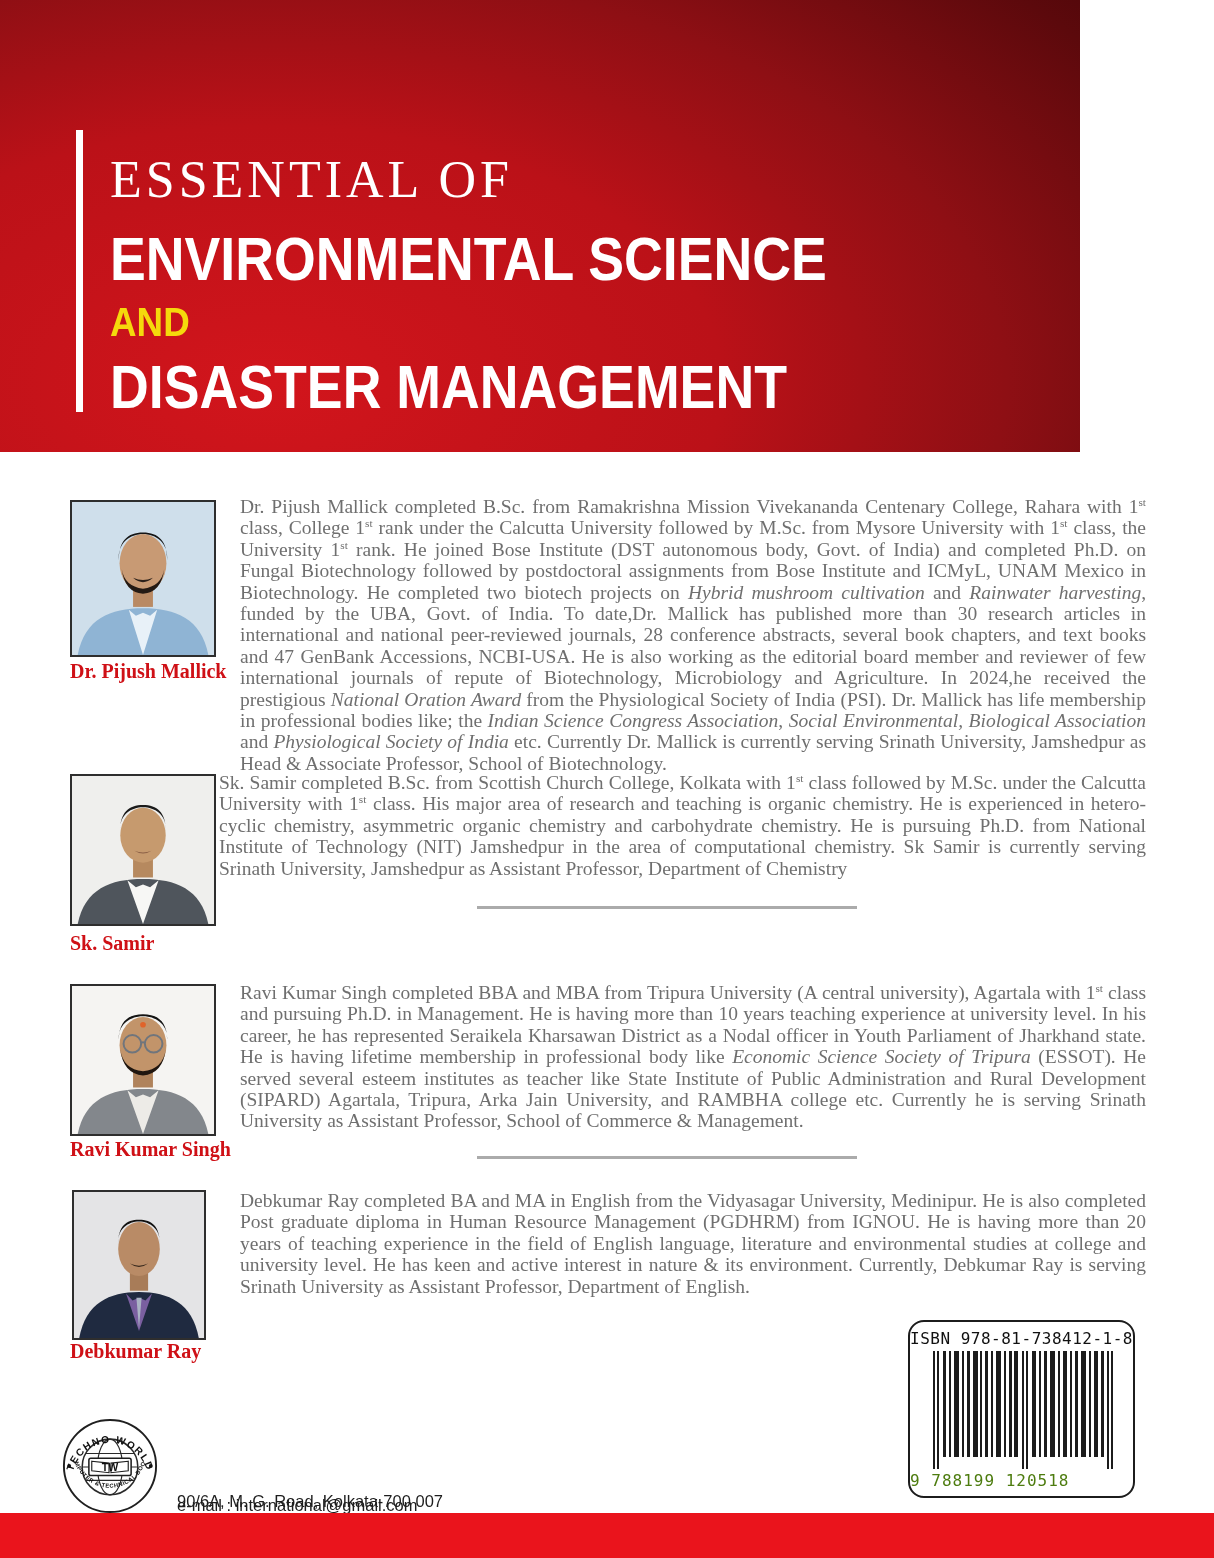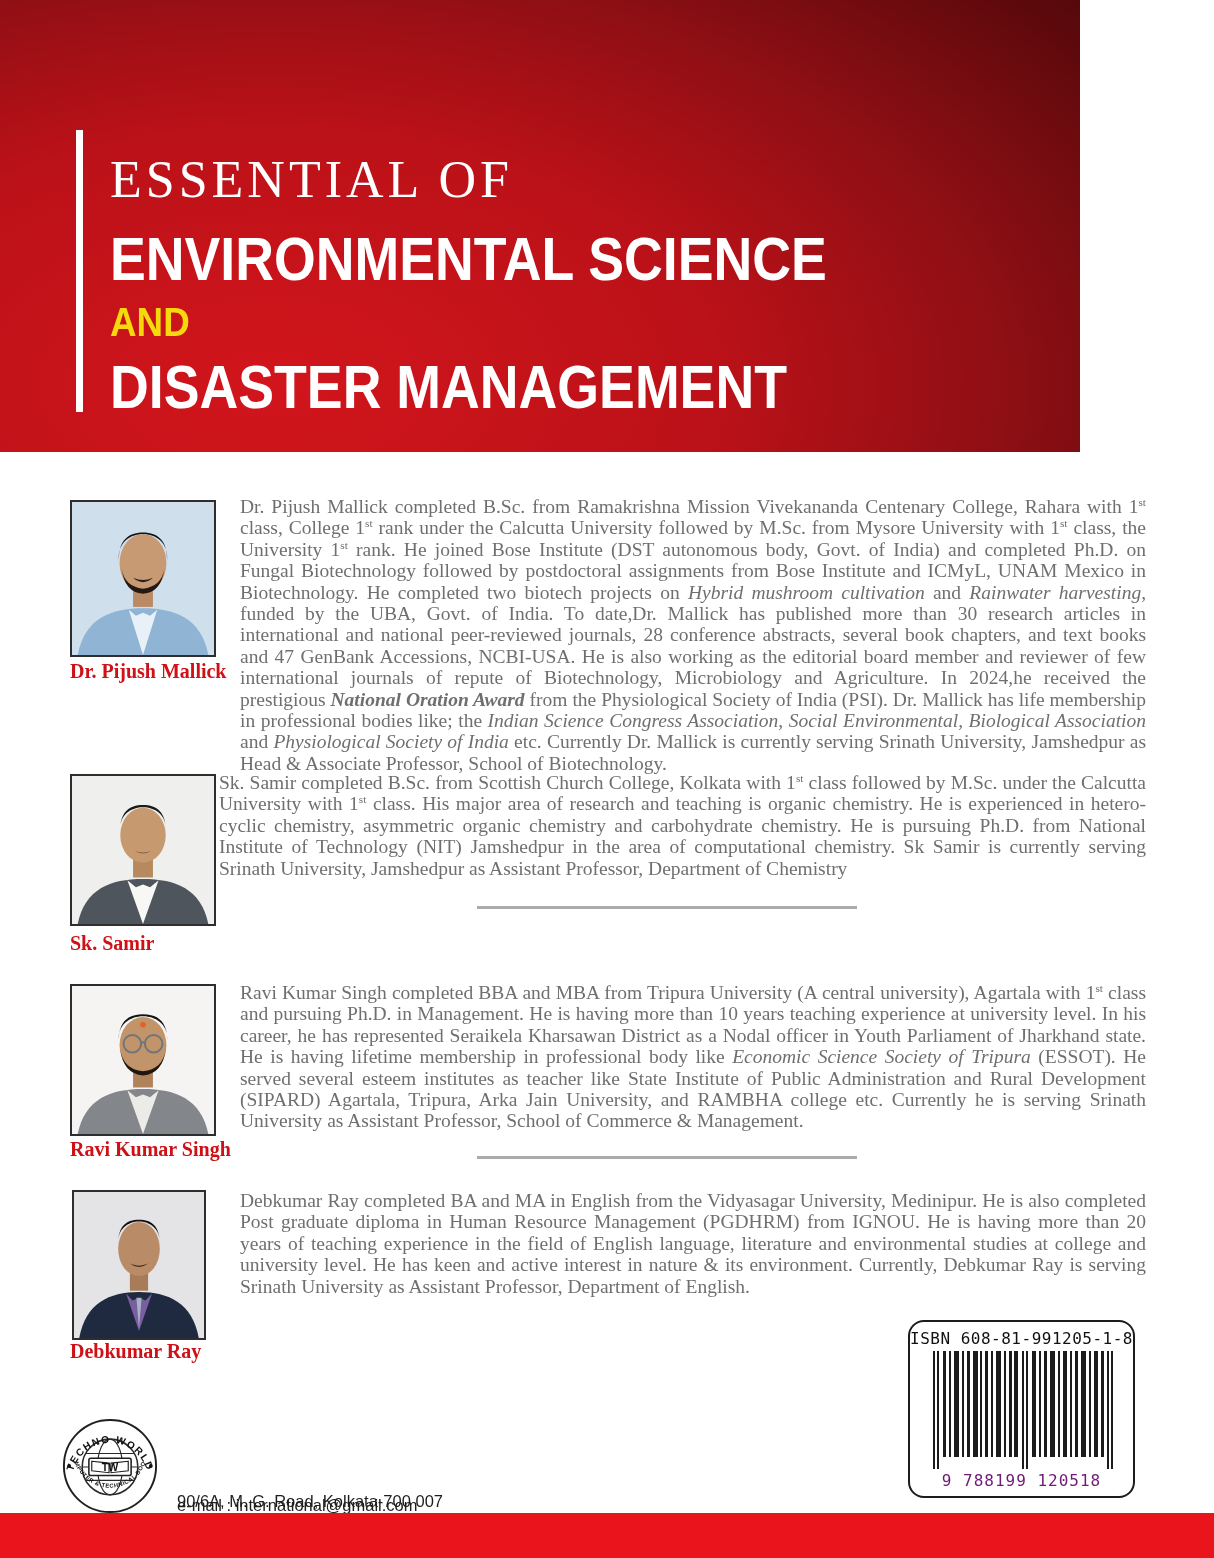--- a/index.html
+++ b/index.html
@@ -21,40 +21,40 @@
   .t-dis{top:352px;}
 
   
   .photo{position:absolute;border:2px solid #2e2e2e;background:#fff;box-sizing:border-box;}
   .photo svg{display:block;width:100%;height:100%;}
   .a-name{position:absolute;font-family:Liberation Serif, serif;font-weight:700;
           font-size:20px;color:#cf1016;white-space:nowrap;}
   .bio{position:absolute;color:#6f6f6f;font-size:19.5px;line-height:21.4px;
        text-align:justify;font-family:"Liberation Serif", serif;}
   .bio .it{font-style:italic;}
-  .bio .bd{font-weight:700;}
+  .bio .bd{font-weight:400;}
   .bio .sp{vertical-align:super;font-size:0.58em;line-height:0;}
   .divider{position:absolute;left:477px;width:380px;height:3px;background:#ababab;}
 
   
   .logo{position:absolute;left:62px;top:1418px;width:96px;height:96px;}
   .pub-name{position:absolute;left:176px;top:1416px;color:#1c1c1c;
             font-family:"Liberation Sans", sans-serif;font-weight:700;font-size:28px;white-space:nowrap;}
   .pub-name sup{font-size:13px;vertical-align:super;font-weight:700;}
   .pub-line{position:absolute;left:177px;color:#1d1d1d;font-family:"Liberation Sans", sans-serif;
             font-size:16.5px;white-space:nowrap;}
   .pl1{top:1456px;margin-top:36px;} .pl2{top:1528px;} .pl3{top:1496px;}
 
   
   .barcode{position:absolute;left:908px;top:1320px;width:227px;height:178px;box-sizing:border-box;
            background:#ffffff;border:2px solid #1c1c1c;border-radius:16px;}
   .isbn-line{position:absolute;left:0;top:7px;width:100%;text-align:center;color:#111;
              font-family:"DejaVu Sans Mono", monospace;font-size:16px;letter-spacing:0.5px;white-space:nowrap;}
   .bars{position:absolute;left:11px;top:29px;}
-  .bc-digits{position:absolute;left:0;top:149px;width:100%;text-align:center;color:#701a75;
+  .bc-digits{position:absolute;left:0;top:149px;width:100%;text-align:left;color:#4d7c0f;
              font-family:"DejaVu Sans Mono", monospace;font-size:16px;letter-spacing:1px;white-space:nowrap;}
 
   .bottom-bar{position:absolute;left:0;top:1513px;width:1214px;height:45px;background:#ea141c;}
 </style>
 </head>
 <body>
 
 <div class="page">
 
   <div class="hero">
@@ -156,21 +156,21 @@
       </text>
       <circle cx="7.5" cy="50" r="2" fill="#111"></circle>
       <circle cx="92.5" cy="50" r="2" fill="#111"></circle>
     </svg>
   </div>
   <div class="pub-line pl1">90/6A, M. G. Road, Kolkata-700 007</div>
   <div class="pub-line pl2">Tel : +91-33-2219 6116, +91-33-22571650</div>
   <div class="pub-line pl3">e-mail : international@gmail.com</div>
 
   <div class="barcode">
-    <div class="isbn-line">ISBN 608-81-991205-1-8</div>
+    <div class="isbn-line">ISBN 978-81-738412-1-8</div>
     <svg class="bars" width="203" height="118" viewBox="0 0 203 118">
       <g fill="#1c1c1c">
         <rect x="12" y="0" width="2" height="118"></rect>
           <rect x="16" y="0" width="2" height="118"></rect>
         <rect x="22" y="0" width="3" height="106"></rect>
           <rect x="28" y="0" width="2" height="106"></rect>
         <rect x="33" y="0" width="5" height="106"></rect>
           <rect x="41" y="0" width="2" height="106"></rect>
         <rect x="46" y="0" width="3" height="106"></rect>
           <rect x="52" y="0" width="5" height="106"></rect>

